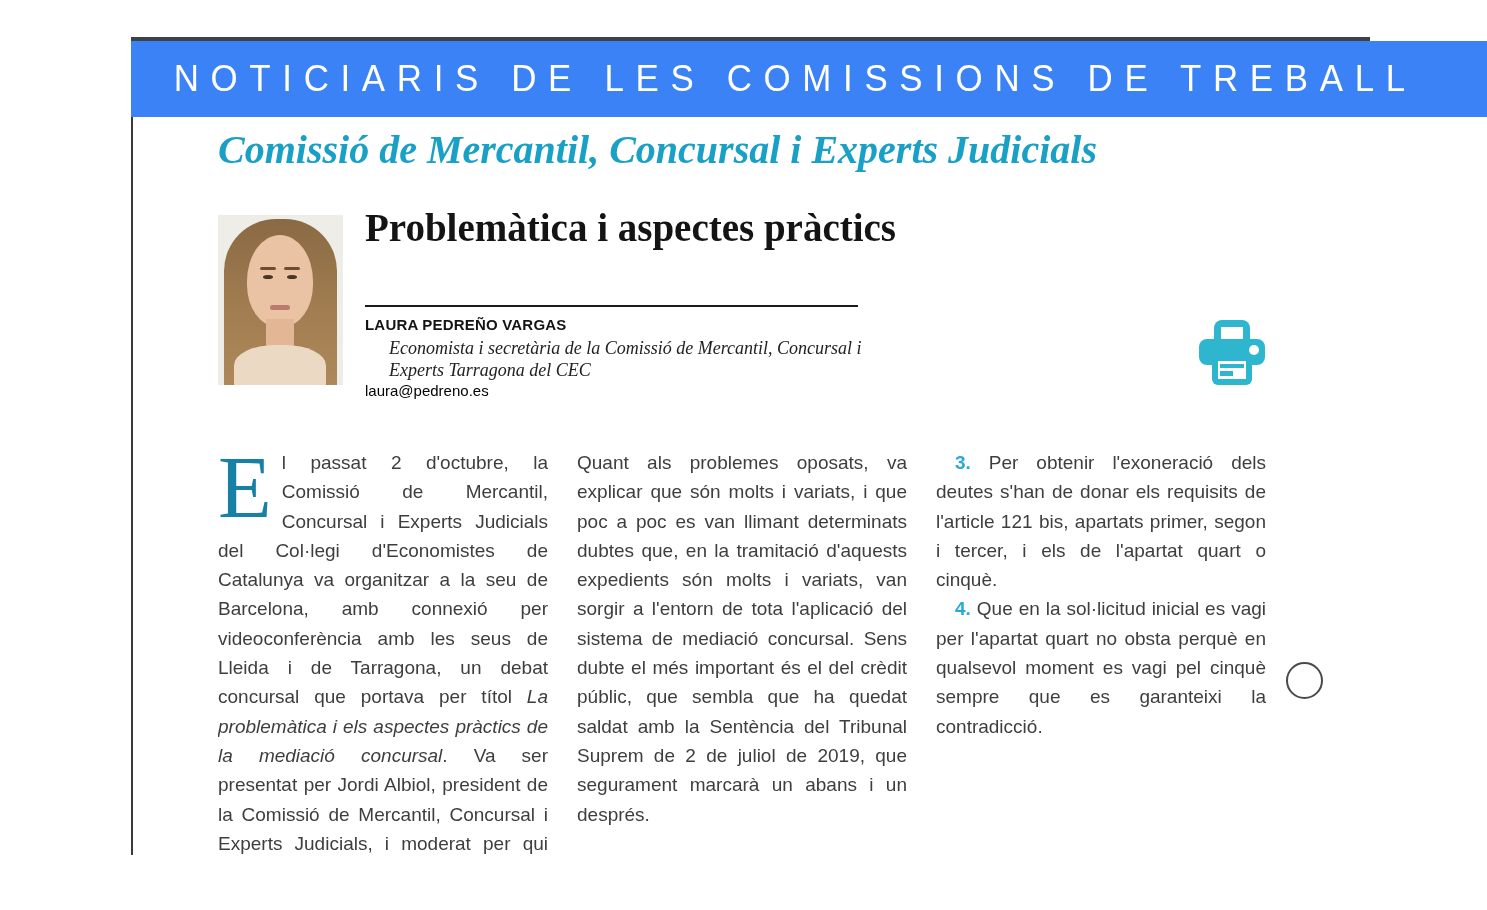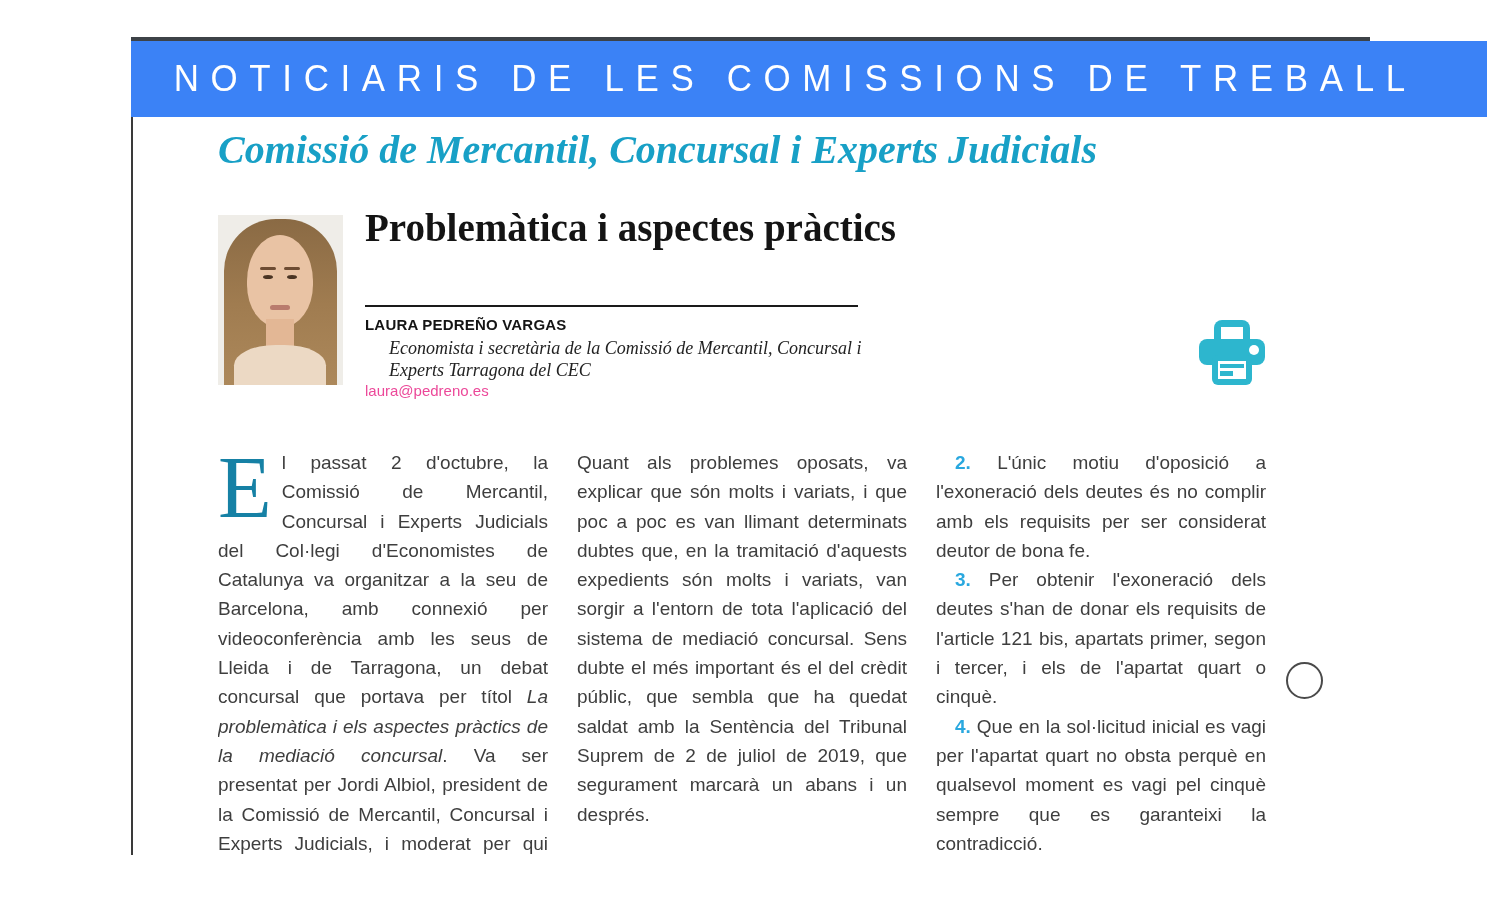--- a/index.html
+++ b/index.html
@@ -87,21 +87,21 @@
     font-weight: 700; font-size: 15px; color: #141414; letter-spacing: 0.2px;
   }
   .author-cred {
     position: absolute; left: 365px; top: 337px; width: 560px;
     font-family: "Liberation Serif", "DejaVu Serif", serif;
     font-style: italic; font-weight: 400;
     font-size: 18px; line-height: 22px; color: #222222; margin-left: 24px;
   }
   .author-email {
     position: absolute; left: 365px; top: 382px;
-    font-size: 15px; color: #ec4899;
+    font-size: 15px; color: #000000;
   }
 
   
   .print-btn {
     position: absolute; left: 1197px; top: 317px; width: 70px; height: 74px;
     cursor: pointer; background: none; border: none; padding: 0;
   }
 
   
   .body-columns {
@@ -192,21 +192,20 @@
     <div class="col">
       <p><span class="dropcap">E</span><span>l passat 2 d'octubre, la Comissió de Mercantil, Concursal i Experts Judicials del Col·legi d'Economistes de Catalunya va organitzar a la seu de Barcelona, amb connexió per videoconferència amb les seus de Lleida i de Tarragona, un debat concursal que portava per títol </span><span class="italic">La problemàtica i els aspectes pràctics de la mediació concursal</span><span>. Va ser presentat per Jordi Albiol, president de la Comissió de Mercantil, Concursal i Experts Judicials, i moderat per qui subscriu en la seva qualitat de secretària de la Comissió de Mercantil, Concursal i Experts Judicials. Per desenvolupar-lo, vam comptar com a ponent amb la il·lustre presència de Raúl Nicolás García Orejudo, magistrat-jutge del Jutjat Mercan-</span></p>
     </div>
 
     <div class="col">
       <p>Quant als problemes oposats, va explicar que són molts i variats, i que poc a poc es van llimant determinats dubtes que, en la tramitació d'aquests expedients són molts i variats, van sorgir a l'entorn de tota l'aplicació del sistema de mediació concursal. Sens dubte el més important és el del crèdit públic, que sembla que ha quedat saldat amb la Sentència del Tribunal Suprem de 2 de juliol de 2019, que segurament marcarà un abans i un després.</p>
 
     </div>
 
     <div class="col">
-      <div class="numbered"><span class="num">2.</span><span> L'únic motiu d'oposició a l'exoneració dels deutes és no complir amb els requisits per ser considerat deutor de bona fe.</span></div>
       <div class="numbered"><span class="num">3.</span><span> Per obtenir l'exoneració dels deutes s'han de donar els requisits de l'article 121 bis, apartats primer, segon i tercer, i els de l'apartat quart o cinquè.</span></div>
       <div class="numbered"><span class="num">4.</span><span> Que en la sol·licitud inicial es vagi per l'apartat quart no obsta perquè en qualsevol moment es vagi pel cinquè sempre que es garanteixi la contradicció.</span></div>
 
     </div>
 
   </div>
 
   <div class="side-circle"></div>
 
 </div>

